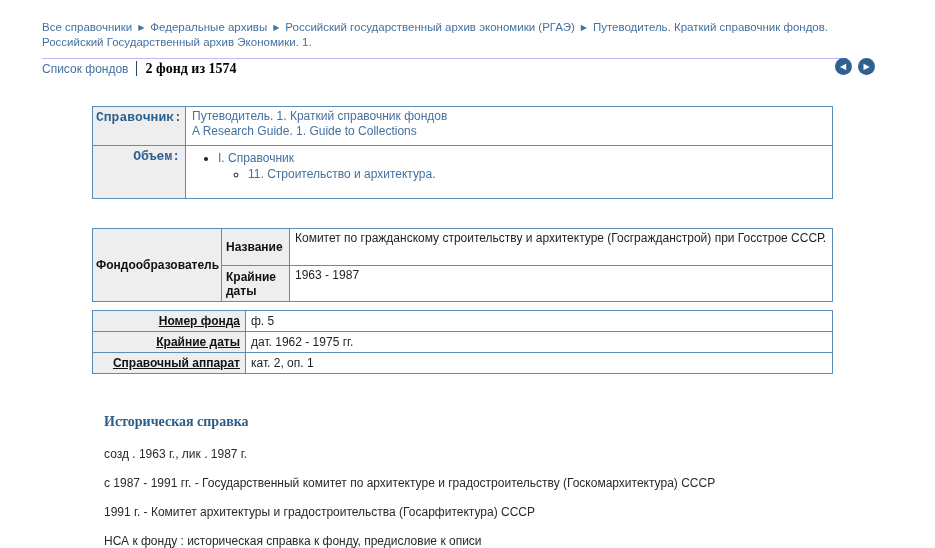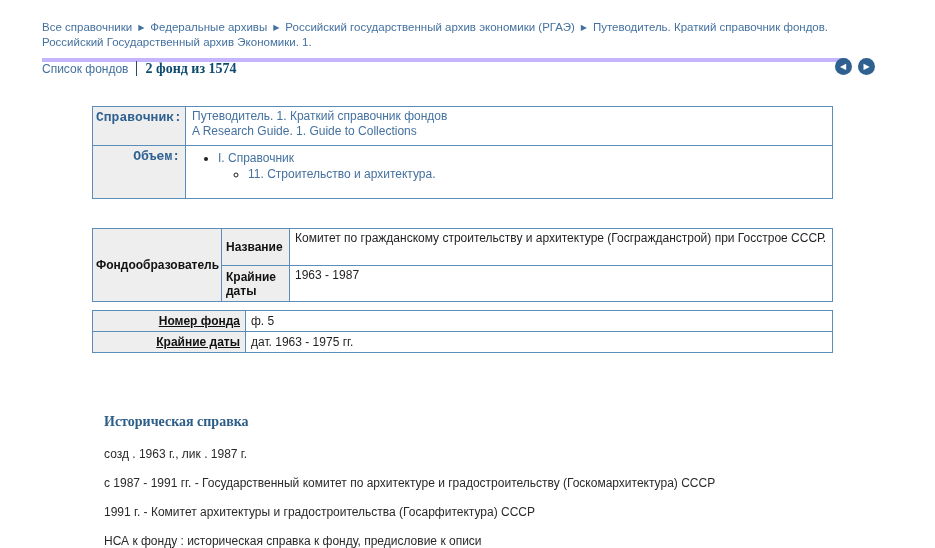--- a/index.html
+++ b/index.html
@@ -7,32 +7,32 @@
     position:relative; width:935px; height:548px; overflow:hidden;
     background:#ffffff; font-family:"Liberation Sans","DejaVu Sans",sans-serif;
     font-size:12px; color:#1f1f1f;
   }
   a { text-decoration:none; cursor:pointer; }
 
   
   .breadcrumb {
     position:absolute; left:42px; top:20px; width:805px;
     line-height:15px; font-size:11.5px; color:#44719f;
-    padding-bottom:8px; border-bottom:4px solid #c4b5fd;
+    padding-bottom:8px; border-bottom:1px solid #c4b5fd;
   }
   .breadcrumb a { color:#44719f; }
   .breadcrumb .sep { font-size:8px; color:#44719f; margin:0 6px; vertical-align:1px; }
 
   
   .toolbar { position:absolute; left:42px; top:61px; width:833px; height:22px; }
   .list-link { color:#44719f; font-size:12px; }
   .vdiv { display:inline-block; width:0; height:15px; border-left:1px solid #2a4a66;
           margin:0 8px -3px 8px; }
   .position { font-family:"Liberation Serif","DejaVu Serif",serif; font-weight:bold;
-              font-size:14px; color:#0c4a6e;margin-top:43px; }
+              font-size:14px; color:#000000;margin-top:43px; }
   .nav { position:absolute; right:0; top:-3px; }
   .navbtn { display:inline-block; width:17px; height:17px; border-radius:50%;
             background:#2e6190; color:#ffffff; text-align:center; line-height:17px;
             font-size:8px; margin-left:3px; }
 
   
   table { border-collapse:collapse; width:741px; table-layout:fixed; }
   td { border:1px solid #5c8cb8; overflow:hidden; }
   .lbl-bg { background:#eeeeee; }
 
@@ -143,21 +143,25 @@
         <col style="width:153px">
         <col>
       </colgroup>
     <tbody>
         <tr>
       <td class="lbl lbl-bg">Номер фонда</td>
       <td class="val">ф. 5</td>
     </tr>
     <tr>
       <td class="lbl lbl-bg">Крайние даты</td>
-      <td class="val">дат. 1963 - 1975 гг.</td>
+      <td class="val">дат. 1962 - 1975 гг.</td>
+    </tr>
+    <tr>
+      <td class="lbl lbl-bg">Справочный аппарат</td>
+      <td class="val">кат. 2, оп. 1</td>
     </tr>
   </tbody>
     </table>
 
   <div class="history">
     <h2>Историческая справка</h2>
     <p>созд . 1963 г., лик . 1987 г.</p>
     <p>с 1987 - 1991 гг. - Государственный комитет по архитектуре и градостроительству (Госкомархитектура) СССР</p>
     <p>1991 г. - Комитет архитектуры и градостроительства (Госарфитектура) СССР</p>
     <p>НСА к фонду : историческая справка к фонду, предисловие к описи</p>

